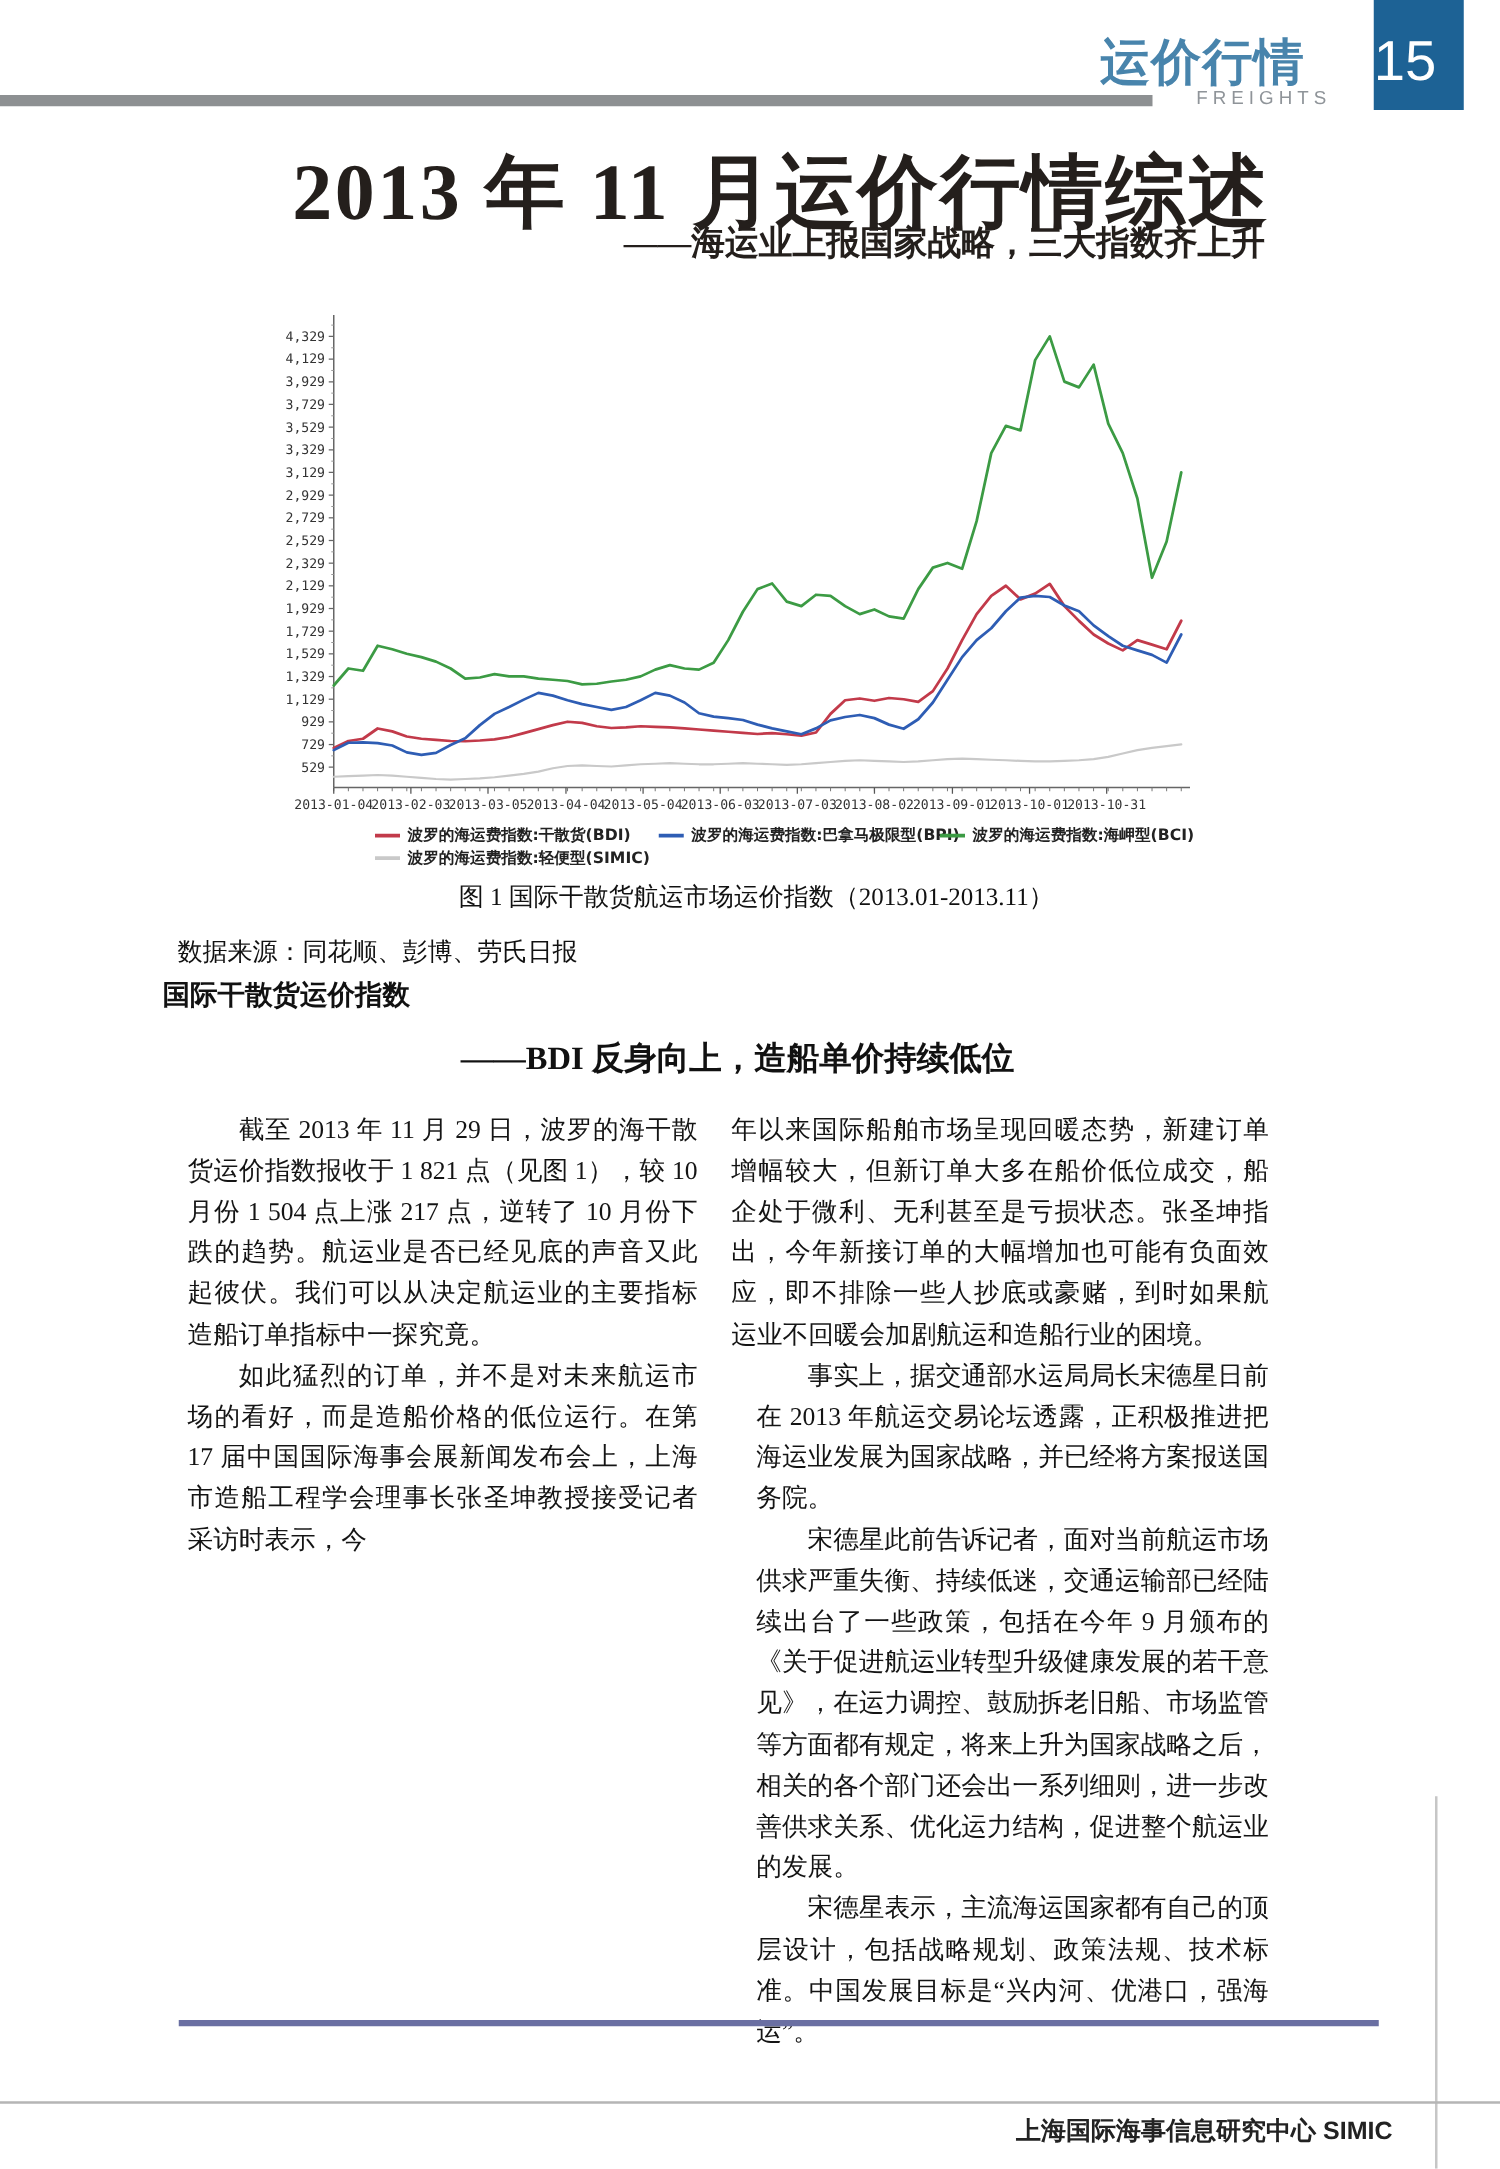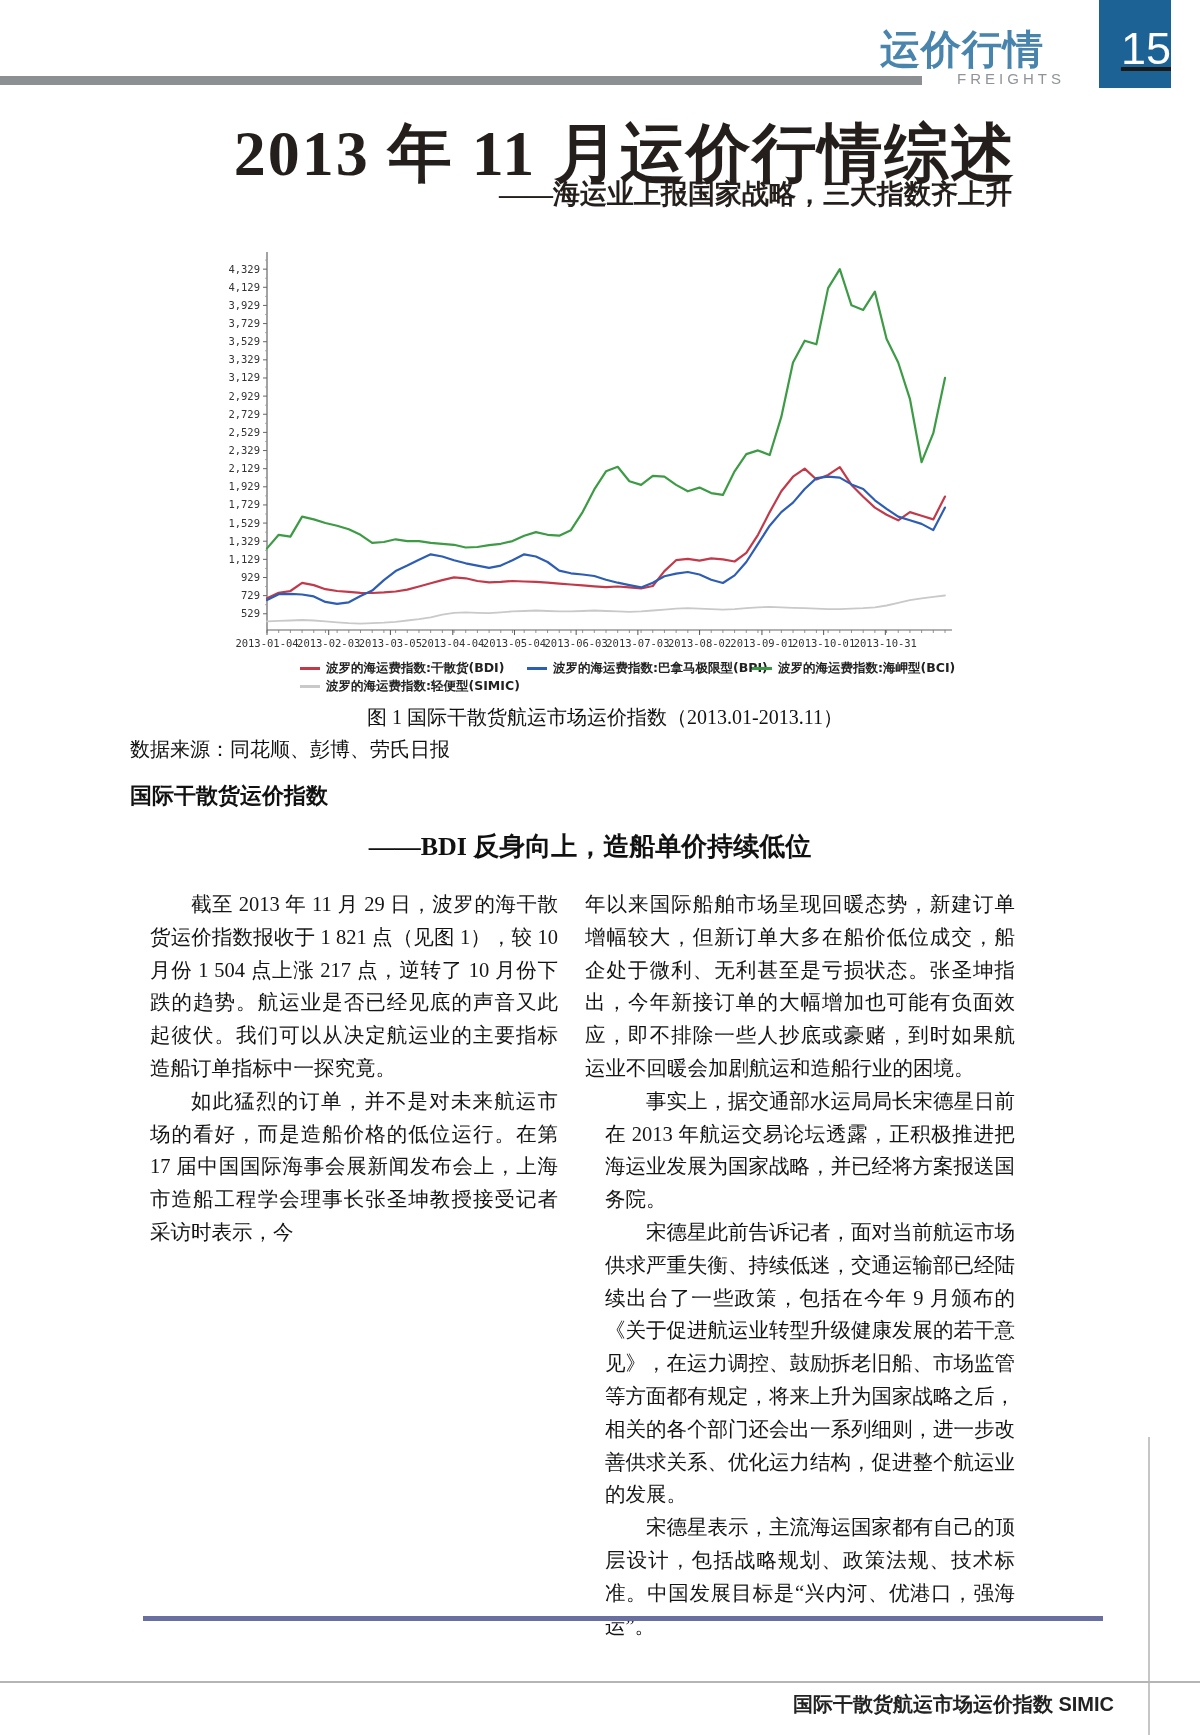--- a/index.html
+++ b/index.html
@@ -9,36 +9,36 @@
   }
   .abs{position:absolute;}
   
   .top-bar{left:0;top:76px;width:922px;height:9px;background:#8d9092;}
   .header-cn{left:880px;top:22px;width:212px;
     font-family:"Liberation Sans","DejaVu Sans",sans-serif;font-size:40px;font-weight:bold;
     color:#4884ac;letter-spacing:1px;}
   .header-en{left:948px;top:70px;width:126px;text-align:center;
     font-family:"Liberation Sans","DejaVu Sans",sans-serif;font-size:15px;letter-spacing:4px;color:#8f9499;}
   .page-badge{left:1099px;top:0;width:72px;height:88px;background:#1d6295;
-    display:flex;align-items:center;justify-content:flex-end;padding-top:10px;box-sizing:border-box;text-decoration:underline;}
+    display:flex;align-items:center;justify-content:flex-start;padding-top:10px;box-sizing:border-box;}
   .page-badge span{font-family:"Liberation Sans","DejaVu Sans",sans-serif;font-size:45px;color:#ffffff;}
   
   .title{left:50px;top:110px;width:1150px;text-align:center;margin:0;
     font-size:64px;font-weight:900;letter-spacing:2px;color:#241f1c;}
   .subtitle{left:400px;top:176px;width:612px;text-align:right;
     font-size:27px;font-weight:bold;color:#241f1c;}
   
   .chart-svg{left:212px;top:240px;}
   svg text.tick{font-family:"DejaVu Sans Mono",monospace;font-size:10.5px;fill:#333;}
   .legend-item{position:absolute;font-family:"DejaVu Sans","Liberation Sans",sans-serif;
     font-size:12.5px;font-weight:600;color:#222;white-space:nowrap;}
   .legend-dash{display:inline-block;width:20px;height:3px;vertical-align:middle;margin-right:6px;}
   .l1{left:300px;top:660px;} .l2{left:527px;top:660px;} .l3{left:752px;top:660px;} .l4{left:300px;top:678px;}
   .caption{left:0;top:704px;width:1210px;text-align:center;margin:0;font-size:20px;color:#111;}
-  .source{left:130px;top:736px;margin:0;font-size:20px;color:#111;}
+  .source{left:130px;top:736px;margin:12px;font-size:20px;color:#111;}
   
   .section-heading{left:130px;top:781px;margin:0;font-family:"Liberation Sans","DejaVu Sans",sans-serif;
     font-size:22px;font-weight:bold;color:#111;}
   .section-subheading{left:0;top:829px;width:1180px;text-align:center;margin:0;
     font-size:26px;font-weight:bold;color:#111;}
   .col{top:888px;text-align:justify;font-size:20.5px;line-height:32.8px;color:#141414;}
   .col-left{left:130px;width:428px;}
   .col-right{left:585px;width:430px;}
   .col p{margin:0;}
   .col p.ind{text-indent:2em;margin-left:20px;}
@@ -238,13 +238,13 @@
 <div id="col-right" class="abs col col-right">
     <p class="para">年以来国际船舶市场呈现回暖态势，新建订单增幅较大，但新订单大多在船价低位成交，船企处于微利、无利甚至是亏损状态。张圣坤指出，今年新接订单的大幅增加也可能有负面效应，即不排除一些人抄底或豪赌，到时如果航运业不回暖会加剧航运和造船行业的困境。</p>
     <p class="para ind">事实上，据交通部水运局局长宋德星日前在 2013 年航运交易论坛透露，正积极推进把海运业发展为国家战略，并已经将方案报送国务院。</p>
     <p class="para ind">宋德星此前告诉记者，面对当前航运市场供求严重失衡、持续低迷，交通运输部已经陆续出台了一些政策，包括在今年 9 月颁布的《关于促进航运业转型升级健康发展的若干意见》，在运力调控、鼓励拆老旧船、市场监管等方面都有规定，将来上升为国家战略之后，相关的各个部门还会出一系列细则，进一步改善供求关系、优化运力结构，促进整个航运业的发展。</p>
     <p class="para ind">宋德星表示，主流海运国家都有自己的顶层设计，包括战略规划、政策法规、技术标准。中国发展目标是“兴内河、优港口，强海运”。</p>
   </div>
 
 <div class="abs footer-rule-blue"></div>
 <div class="abs footer-vline"></div>
 <div class="abs footer-rule-gray"></div>
-<div class="abs footer-text">国际干散货航运市场运价指数  SIMIC</div>
+<div class="abs footer-text">上海国际海事信息研究中心  SIMIC</div>
 
 </body></html>

